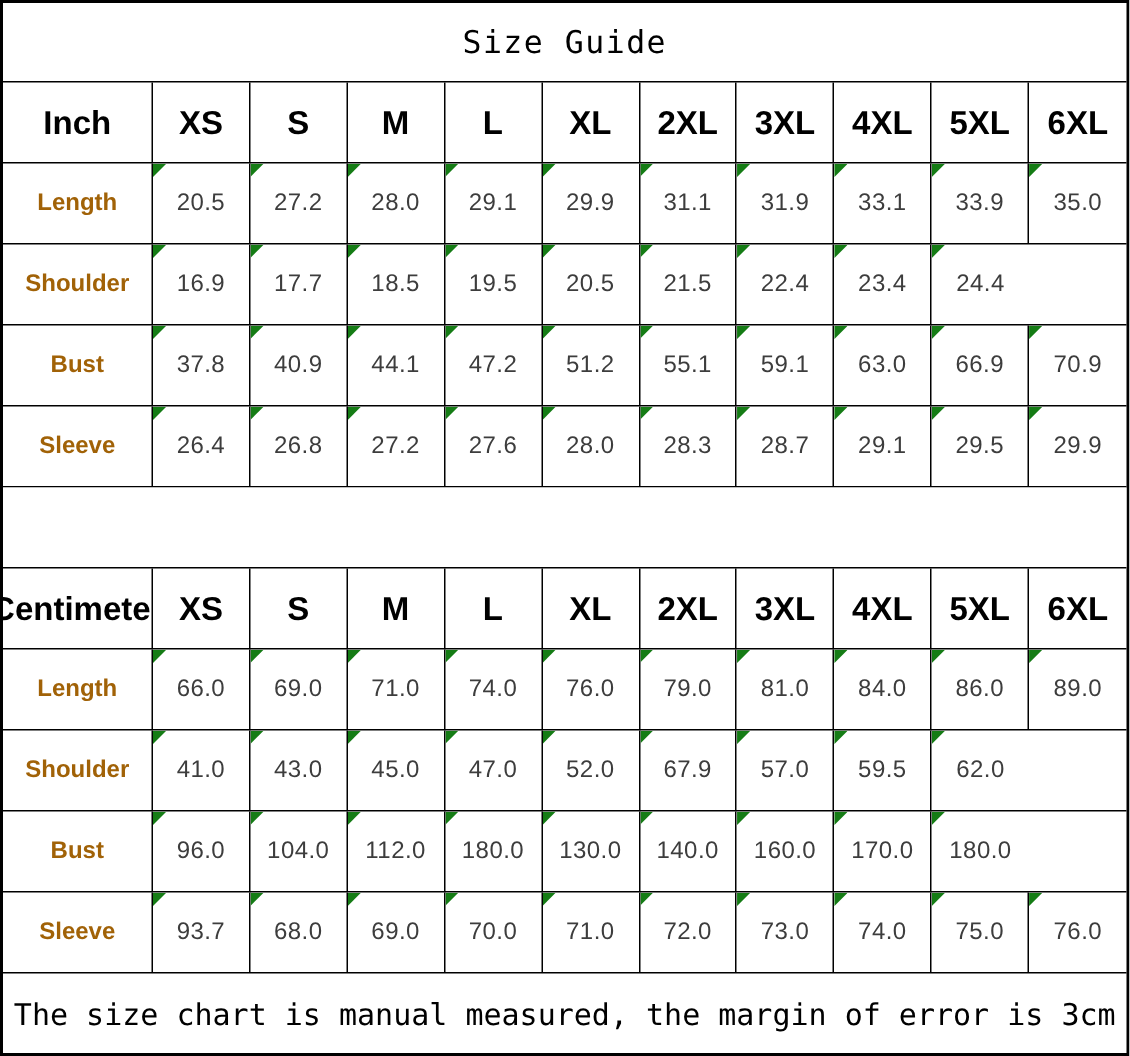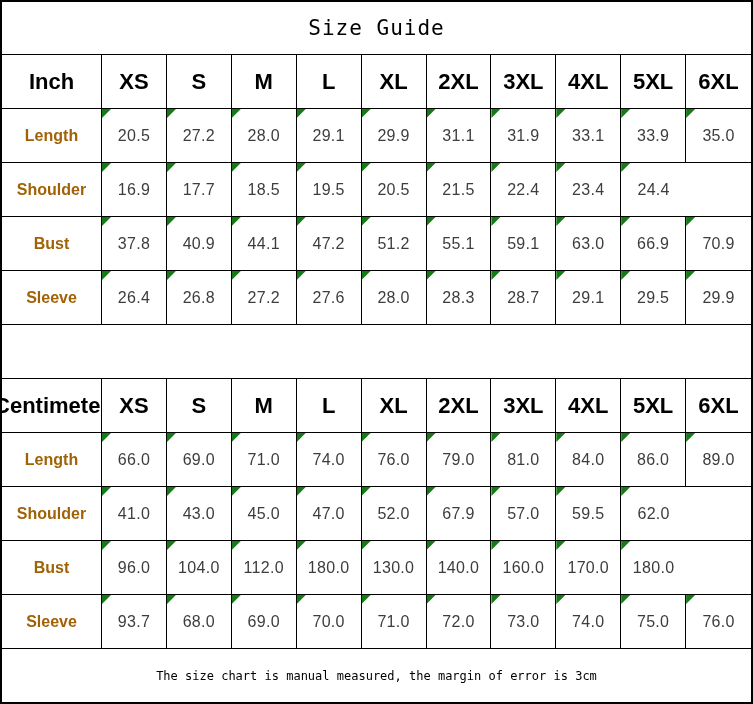--- a/index.html
+++ b/index.html
@@ -38,21 +38,21 @@
     position: absolute; top: 0; left: 0;
     width: 9px; height: 9px;
     background: #157c15;
     clip-path: polygon(0 0, 100% 0, 0 100%);
   }
   .gap-row { height: 54px; flex: 0 0 54px; border-bottom: 1px solid #000; background: #fff; }
   .footer-row {
     height: 53px; flex: 1 1 auto;
     display: flex; align-items: center; justify-content: center;
     font-family: "DejaVu Sans Mono", monospace;
-    font-size: 12px; color: #000;
+    font-size: 20px; color: #000;
   }
 </style>
 </head>
 <body>
 
 <div class="frame">
 
   <div class="title-row">Size Guide</div>
 
   <div class="grid-row">

